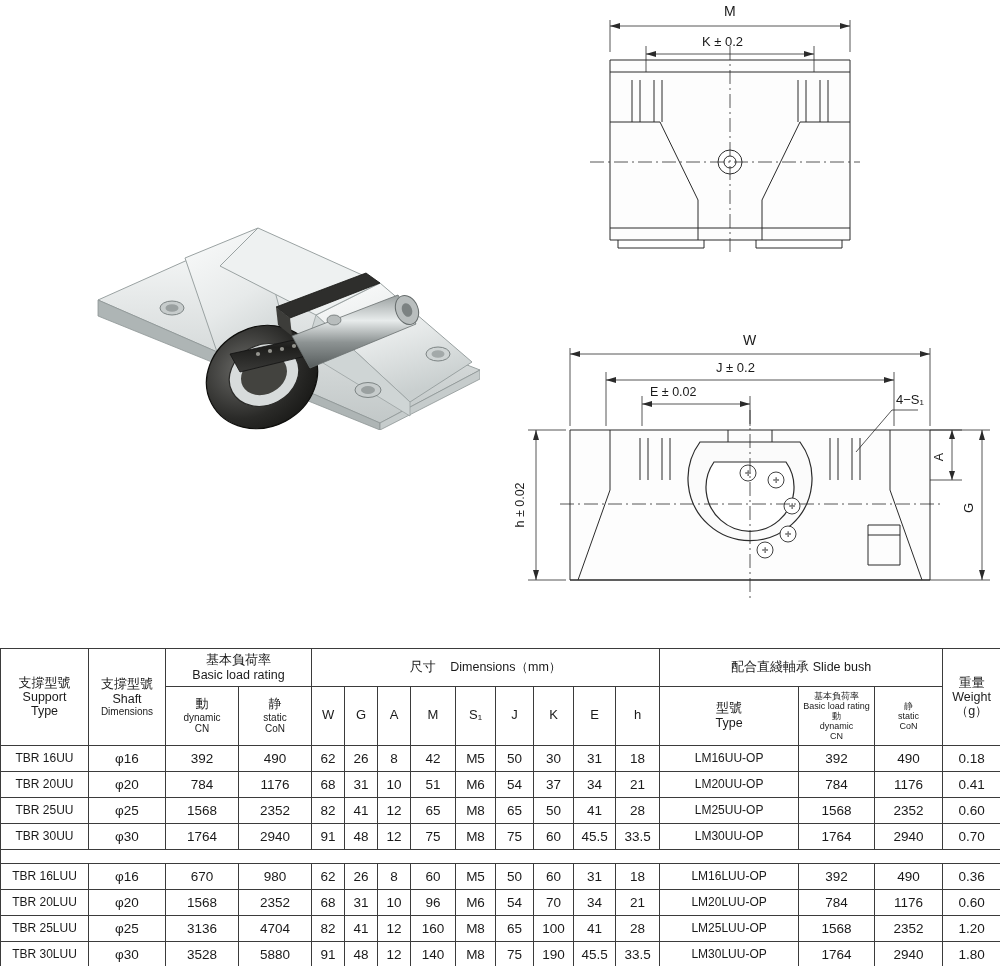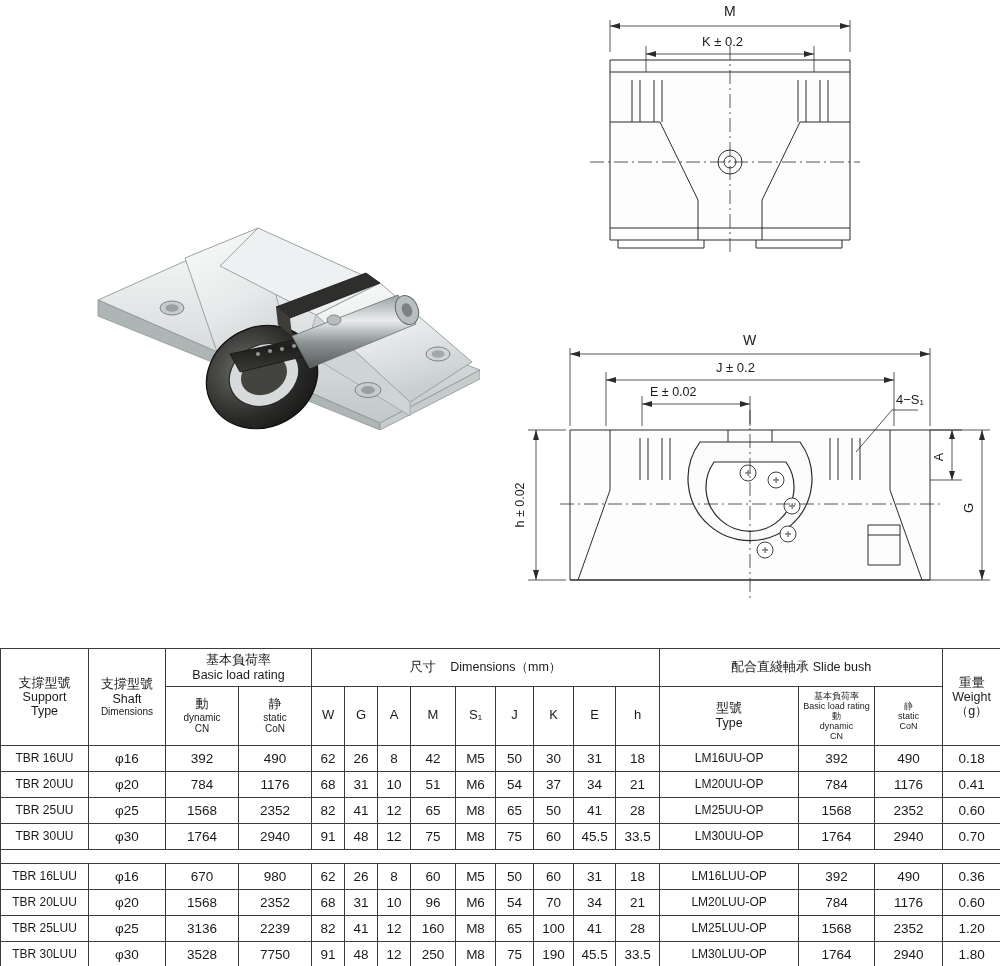--- a/index.html
+++ b/index.html
@@ -549,44 +549,44 @@
           <td class="num">21</td>
           <td class="rowh">LM20LUU-OP</td>
           <td class="num">784</td>
           <td class="num">1176</td>
           <td class="num">0.60</td>
         </tr>
         <tr class="datarow">
           <td class="rowh">TBR 25LUU</td>
           <td class="num">φ25</td>
           <td class="num">3136</td>
-          <td class="num">2239</td>
+          <td class="num">4704</td>
           <td class="num">82</td>
           <td class="num">41</td>
           <td class="num">12</td>
           <td class="num">160</td>
           <td class="num">M8</td>
           <td class="num">65</td>
           <td class="num">100</td>
           <td class="num">41</td>
           <td class="num">28</td>
           <td class="rowh">LM25LUU-OP</td>
           <td class="num">1568</td>
           <td class="num">2352</td>
           <td class="num">1.20</td>
         </tr>
         <tr class="datarow">
           <td class="rowh">TBR 30LUU</td>
           <td class="num">φ30</td>
           <td class="num">3528</td>
-          <td class="num">7750</td>
+          <td class="num">5880</td>
           <td class="num">91</td>
           <td class="num">48</td>
           <td class="num">12</td>
-          <td class="num">250</td>
+          <td class="num">140</td>
           <td class="num">M8</td>
           <td class="num">75</td>
           <td class="num">190</td>
           <td class="num">45.5</td>
           <td class="num">33.5</td>
           <td class="rowh">LM30LUU-OP</td>
           <td class="num">1764</td>
           <td class="num">2940</td>
           <td class="num">1.80</td>
         </tr>

